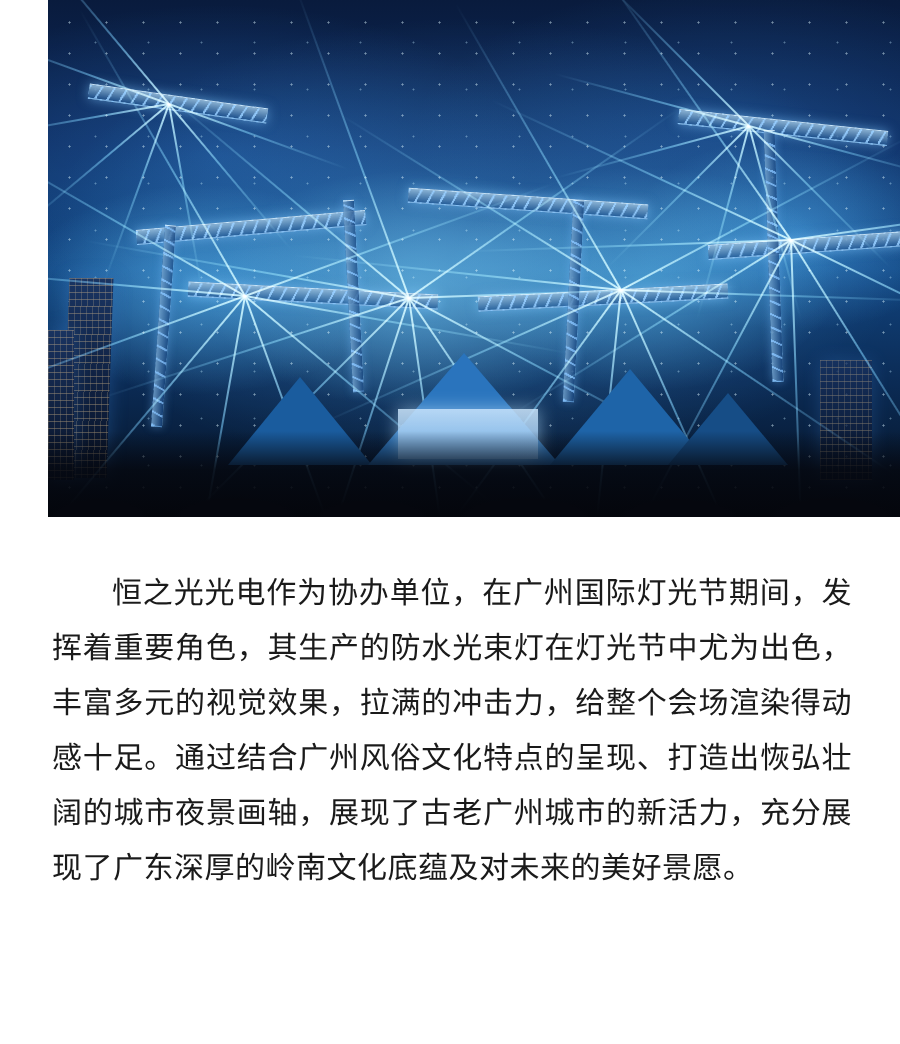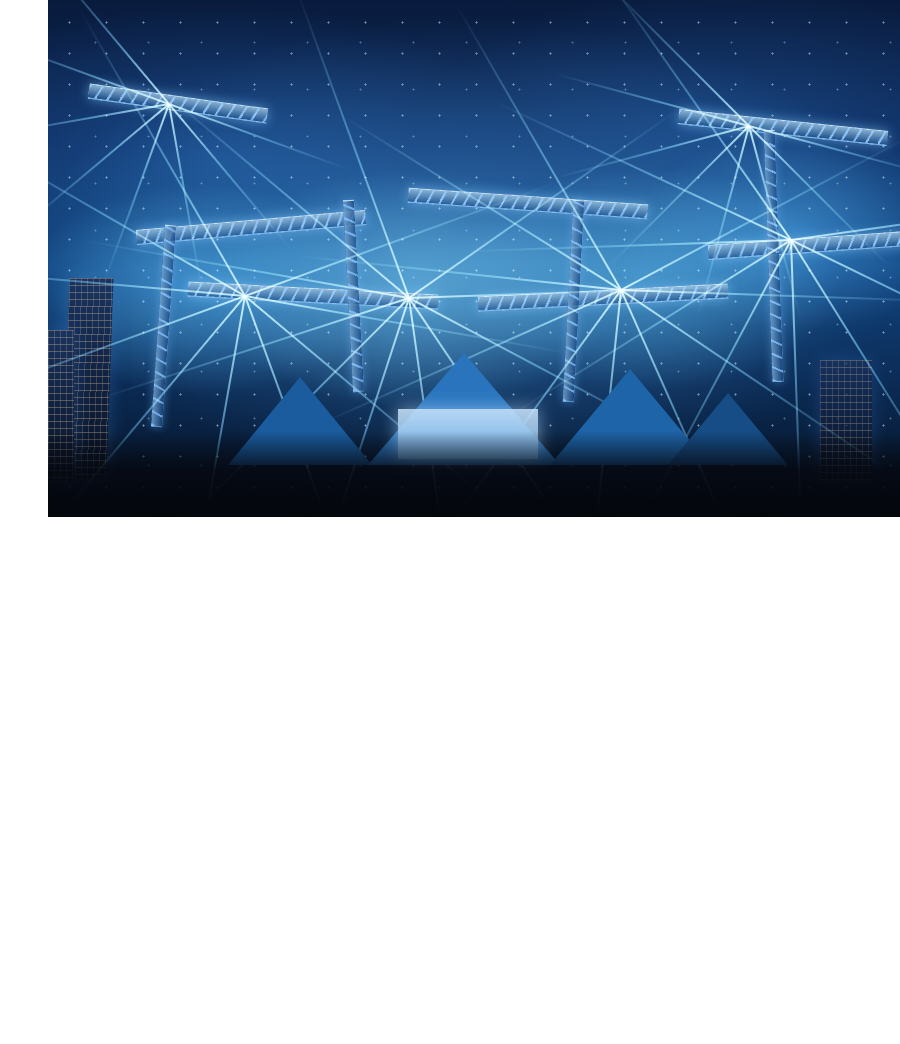--- a/index.html
+++ b/index.html
@@ -255,14 +255,17 @@
       <div class="peak" style="left:30px;  border-width:0 72px 88px 72px; border-bottom-color:#1a5c9e;"></div>
       <div class="peak" style="left:170px; border-width:0 96px 112px 96px; border-bottom-color:#2a74bd;"></div>
       <div class="peak" style="left:352px; border-width:0 80px 96px 80px; border-bottom-color:#1e64a8;"></div>
       <div class="peak" style="left:470px; border-width:0 60px 72px 60px; border-bottom-color:#164d86;"></div>
       <div style="position:absolute; left:200px; bottom:6px; width:140px; height:50px; background:linear-gradient(180deg,#cfe9ff,#7fb6e8); opacity:.85; box-shadow:0 0 18px rgba(180,225,255,.7);"></div>
     </div>
 
     <div class="crowd"></div>
   </div>
 
+  <div class="article">
+    <p>恒之光光电作为协办单位，在广州国际灯光节期间，发挥着重要角色，其生产的防水光束灯在灯光节中尤为出色，丰富多元的视觉效果，拉满的冲击力，给整个会场渲染得动感十足。通过结合广州风俗文化特点的呈现、打造出恢弘壮阔的城市夜景画轴，展现了古老广州城市的新活力，充分展现了广东深厚的岭南文化底蕴及对未来的美好景愿。</p>
+  </div>
 
 </div>
 
 </body></html>

